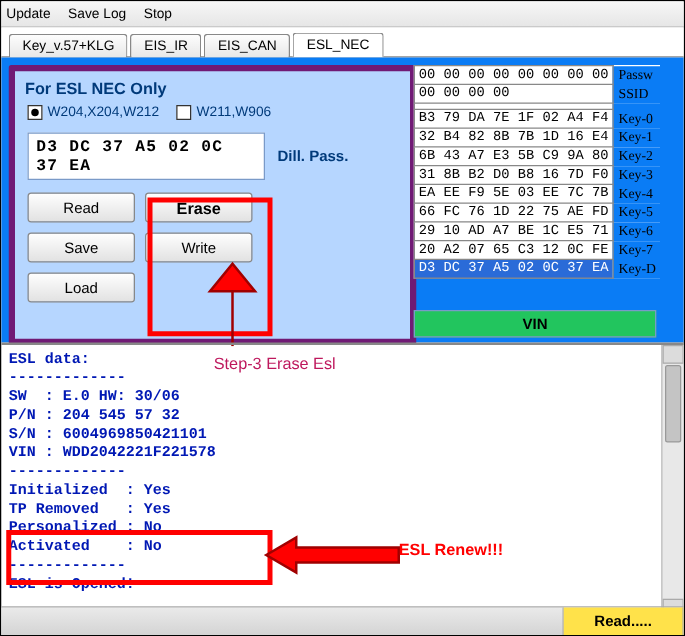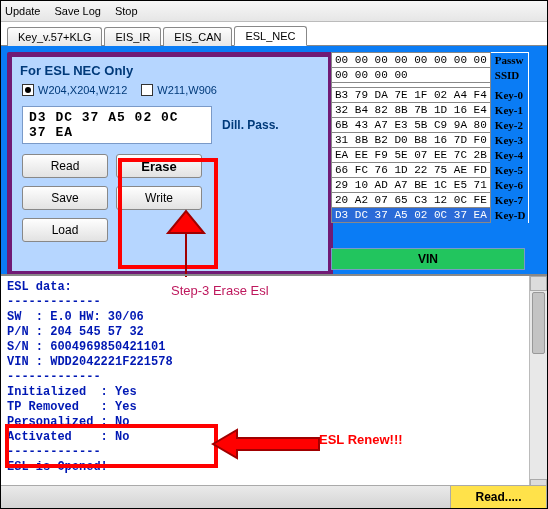--- a/index.html
+++ b/index.html
@@ -18,21 +18,21 @@
   .radio .dot{width:6px;height:6px;background:#000;border-radius:50%}
   .dillrow{display:flex;align-items:center;gap:10px;padding:4px 10px}
   .hexbox{background:#fff;border:1px solid #7a9ac8;padding:3px 6px;font-family:"Courier New",monospace;font-size:13px;font-weight:bold;letter-spacing:1px;width:176px}
   .dill-label{font-size:12px;font-weight:bold;color:#003a7a}
   .btn-grid{padding:6px 10px;display:grid;grid-template-columns:86px 86px;gap:8px 8px}
   .winbtn{height:24px;background:linear-gradient(#fefefe,#e2e2e2);border:1px solid #888;border-radius:3px;font-family:inherit;font-size:12px}
   .winbtn.big{font-size:13px;font-weight:bold}
   .keys-table{position:absolute;left:330px;top:6px;width:212px}
   .keys-table table{border-collapse:collapse;background:#fff;font-family:"Courier New",monospace;font-size:11px}
   .keys-table td{border:1px solid #888;padding:1px 3px;white-space:nowrap}
-  .keys-table td.lbl{font-family:"Tahoma";font-weight:bold;font-size:11px;background:#0a7cf5;color:#000;border:none;padding-left:4px}
+  .keys-table td.lbl{font-family:"Tahoma";font-weight:normal;font-size:11px;background:#0a7cf5;color:#000;border:none;padding-left:4px}
   .keys-table tr.sp td.hex{height:4px;padding:0;font-size:1px;background:#fff}
   .keys-table tr.sel td.hex{background:#2a6bd8;color:#fff}
   .vinbox{position:absolute;left:330px;top:202px;width:192px;height:20px;background:#22c55e;border:1px solid #7a9ac8;display:flex;align-items:center;justify-content:center;font-weight:bold;font-size:12px}
   .log{border-top:2px solid #888;height:218px;overflow:hidden;position:relative}
   .log-inner{position:absolute;inset:0 18px 0 0;overflow:hidden;padding:4px 6px;font-family:"Courier New",monospace;font-size:12px;font-weight:bold;color:#0018b4;line-height:15px;white-space:pre}
   .scrollbar{position:absolute;right:0;top:0;bottom:0;width:17px;background:#e8e8e8;border-left:1px solid #bbb}
   .scrollbar .thumb{position:absolute;left:2px;right:2px;top:16px;height:60px;background:#c4c4c4;border:1px solid #999;border-radius:2px}
   .scrollbar .arr{position:absolute;left:0;right:0;height:15px;background:#dcdcdc;border:1px solid #aaa;box-sizing:border-box}
   .scrollbar .arr.up{top:0}.scrollbar .arr.dn{bottom:0}
   .statusbar{position:absolute;left:0;right:0;bottom:0;height:22px;background:linear-gradient(#eaeaea,#d4d4d4);border-top:1px solid #aaa;display:flex}
@@ -122,21 +122,21 @@
             </tr>
         <tr>
               <td class="hex">6B 43 A7 E3 5B C9 9A 80</td>
               <td class="lbl">Key-2</td>
             </tr>
         <tr>
               <td class="hex">31 8B B2 D0 B8 16 7D F0</td>
               <td class="lbl">Key-3</td>
             </tr>
         <tr>
-              <td class="hex">EA EE F9 5E 07 EE 7C 2B</td>
+              <td class="hex">EA EE F9 5E 03 EE 7C 7B</td>
               <td class="lbl">Key-4</td>
             </tr>
         <tr>
               <td class="hex">66 FC 76 1D 22 75 AE FD</td>
               <td class="lbl">Key-5</td>
             </tr>
         <tr>
               <td class="hex">29 10 AD A7 BE 1C E5 71</td>
               <td class="lbl">Key-6</td>
             </tr>

